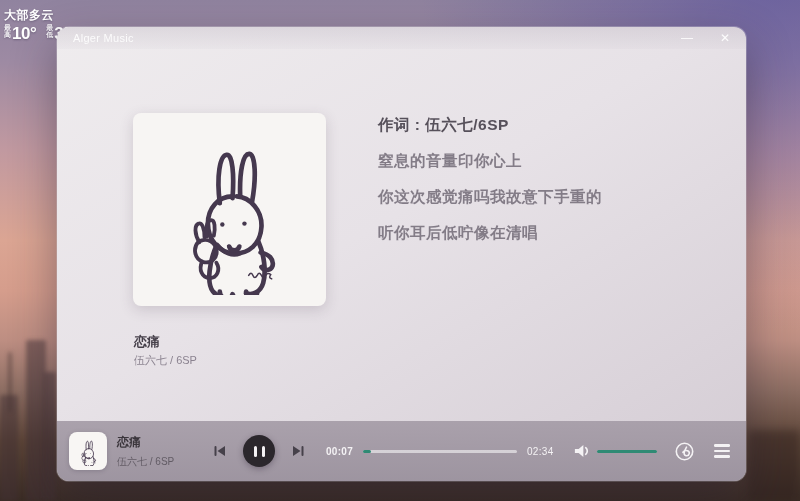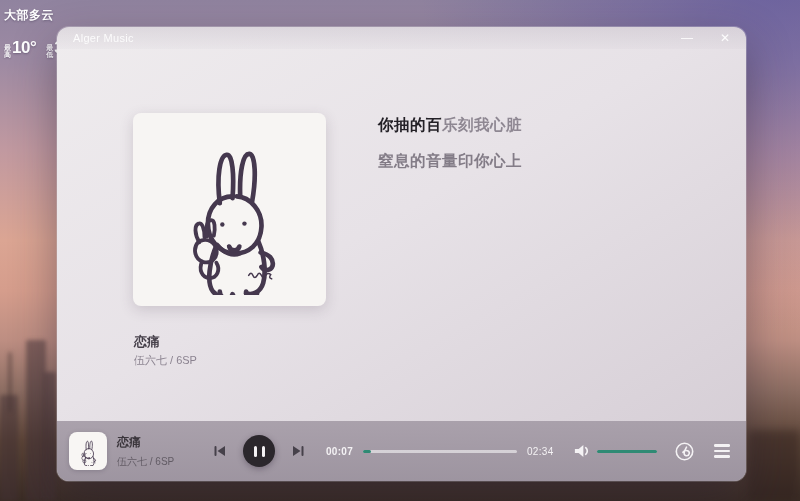--- a/index.html
+++ b/index.html
@@ -20,21 +20,21 @@
   .b1 { left:26px; top:340px; width:20px; height:161px; }
   .b2 { left:0px;  top:395px; width:18px; height:106px; }
   .b3 { left:44px; top:372px; width:12px; height:129px; }
   .b4 { left:8px;  top:352px; width:4px;  height:60px; background:rgba(66,48,52,0.45); }
   .b5 { left:748px; top:430px; width:52px; height:71px; background:rgba(46,32,28,0.45); filter:blur(4px); }
 
   
   .weather { position:absolute; left:4px; top:7px; color:#fff;
     text-shadow:0 1px 2px rgba(40,30,60,0.35); }
   .weather .cond { font-size:12px; font-weight:700; letter-spacing:0.5px; }
-  .weather .temps { display:flex; align-items:flex-end; margin-top:14px; }
+  .weather .temps { display:flex; align-items:flex-start; margin-top:0; }
   .temp-label { display:flex; flex-direction:column; font-size:7px; line-height:7px;
     font-weight:600; margin-right:1px; opacity:0.9; }
   .temp-val { font-size:17px; font-weight:600; letter-spacing:-0.5px; }
   .temp-gap { width:10px; }
 
   
   .window { position:absolute; left:57px; top:27px; width:689px; height:454px;
     border-radius:12px; overflow:hidden;
     background:linear-gradient(150deg,#efecee 0%,#e7e2e7 45%,#d4ccd4 100%);
     box-shadow:0 18px 45px rgba(40,30,50,0.45), 0 0 0 1px rgba(255,255,255,0.25);
@@ -173,25 +173,24 @@
 
     <div class="album-card">
       <svg viewBox="0 0 200 200">
         <use href="#rabbitArt"></use>
       </svg>
     </div>
     <div class="track-title">恋痛</div>
     <div class="track-artist">伍六七 / 6SP</div>
 
     <div class="lyrics">
-      <div class="lyric-line">
-        <span class="lyric-sung">你抽的百</span>
-          <span class="lyric-unsung">乐刻我心脏</span>
-      </div>
+      <div class="lyric-line played">作词 : 伍六七/6SP</div>
       <div class="lyric-line upcoming">窒息的音量印你心上</div>
+      <div class="lyric-line upcoming">你这次感觉痛吗我故意下手重的</div>
+      <div class="lyric-line upcoming">听你耳后低咛像在清唱</div>
     </div>
 
     <div class="player-bar">
       <div class="mini-thumb">
         <svg viewBox="0 0 200 200">
           <use href="#rabbitArt"></use>
         </svg>
       </div>
       <div class="bar-info">
         <div class="bar-title">恋痛</div>

